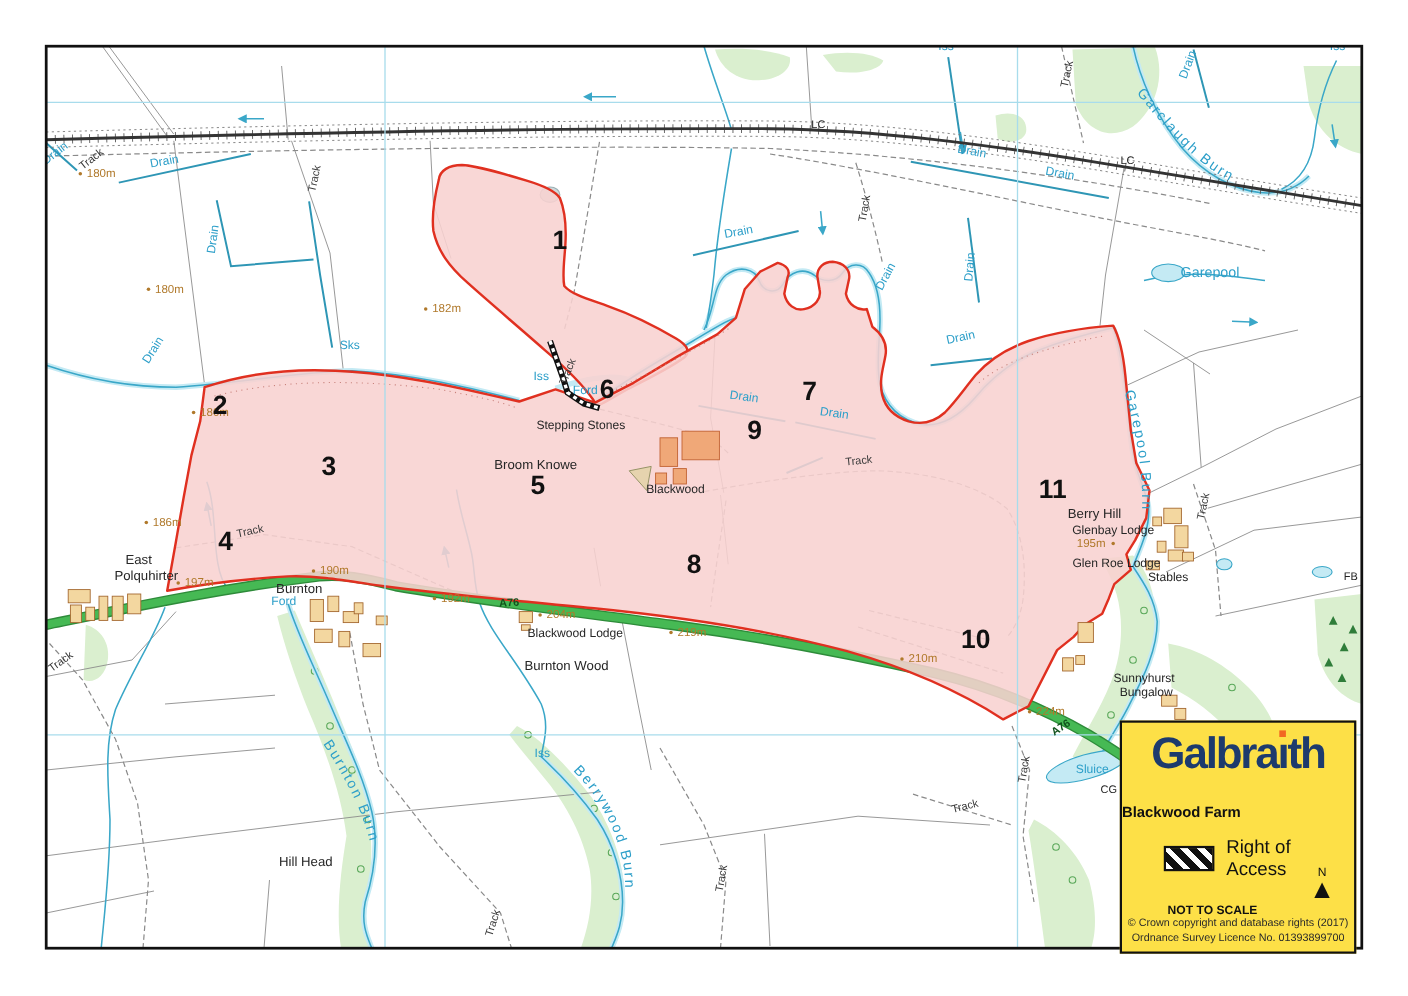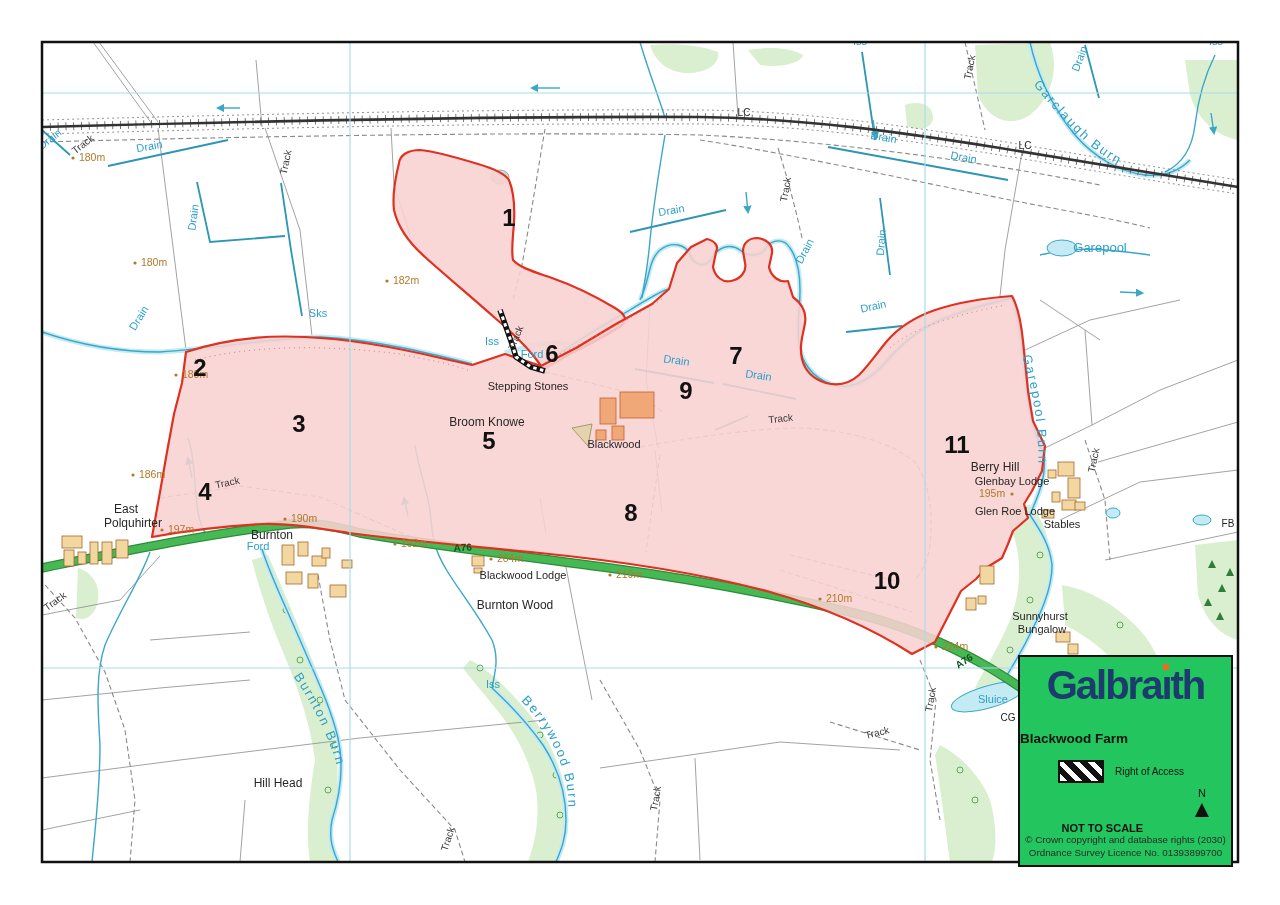--- a/index.html
+++ b/index.html
@@ -9,31 +9,31 @@
   .water{fill:#2d9fc9;font-size:11px;}
   .water-lg{fill:#2d9fc9;font-size:13px;}
   .place{fill:#262626;font-size:12px;}
   .place-sm{fill:#262626;font-size:11px;}
   .spot{fill:#b0792b;font-size:10.5px;}
   .track{fill:#3a3a3a;font-size:10px;}
   .road-lbl{fill:#10521d;font-size:10px;font-weight:bold;}
   .small-black{fill:#222;font-size:10px;}
   .parcel{fill:#111;font-size:24px;font-weight:600;}
   
-  .legend{position:absolute;left:1018px;top:655px;width:215px;height:212px;background:#22c55e;
+  .legend{position:absolute;left:1018px;top:655px;width:215px;height:212px;background:#fde047;
           border:2px solid #111;box-sizing:border-box;z-index:5;}
   .brand{position:absolute;top:6px;left:0;width:100%;text-align:center;
          font-size:40px;font-weight:bold;color:#1d3b6d;letter-spacing:-2px;}
   .brand .bi{position:relative;}
   .brand .bi .idot{position:absolute;left:51%;transform:translateX(-50%);top:1px;width:6px;height:6px;background:#f26822;}
   .lg-title{position:absolute;top:74px;left:0;width:100%;font-size:13.5px;font-weight:bold;color:#111;}
   .swatch-row{position:absolute;top:103px;left:38px;display:flex;align-items:center;}
   .swatch{width:46px;height:23px;border:2.5px solid #111;box-sizing:border-box;
           background:repeating-linear-gradient(45deg,#fff 0 5px,#111 5px 11px);}
-  .swatch-lbl{margin-left:11px;font-size:10px;color:#111;}
+  .swatch-lbl{margin-left:11px;font-size:17px;color:#111;}
   .nts{position:absolute;top:149px;left:0;width:78%;text-align:center;font-size:11px;font-weight:bold;color:#111;margin-top:16px;}
   .north{position:absolute;right:14px;top:130px;width:30px;text-align:center;color:#111;}
   .north .n{font-size:11px;}
   .north .arrow{font-size:24px;line-height:20px;}
   .copyright{position:absolute;bottom:6px;left:0;width:100%;text-align:center;font-size:9.8px;color:#2a2a2a;line-height:13px;}
 </style>
 </head>
 <body>
 
 <div id="stage">
@@ -390,17 +390,17 @@
   <div class="swatch-row">
     <div class="swatch"></div>
     <div class="swatch-lbl">Right of Access</div>
   </div>
   <div class="nts">NOT TO SCALE</div>
   <div class="north">
     <div class="n">N</div>
     <div class="arrow">▲</div>
   </div>
   <div class="copyright">
-    <div>© Crown copyright and database rights (2030)</div>
+    <div>© Crown copyright and database rights (2017)</div>
     <div>Ordnance Survey Licence No. 01393899700</div>
   </div>
 </div>
 </div>
 
 </body></html>

